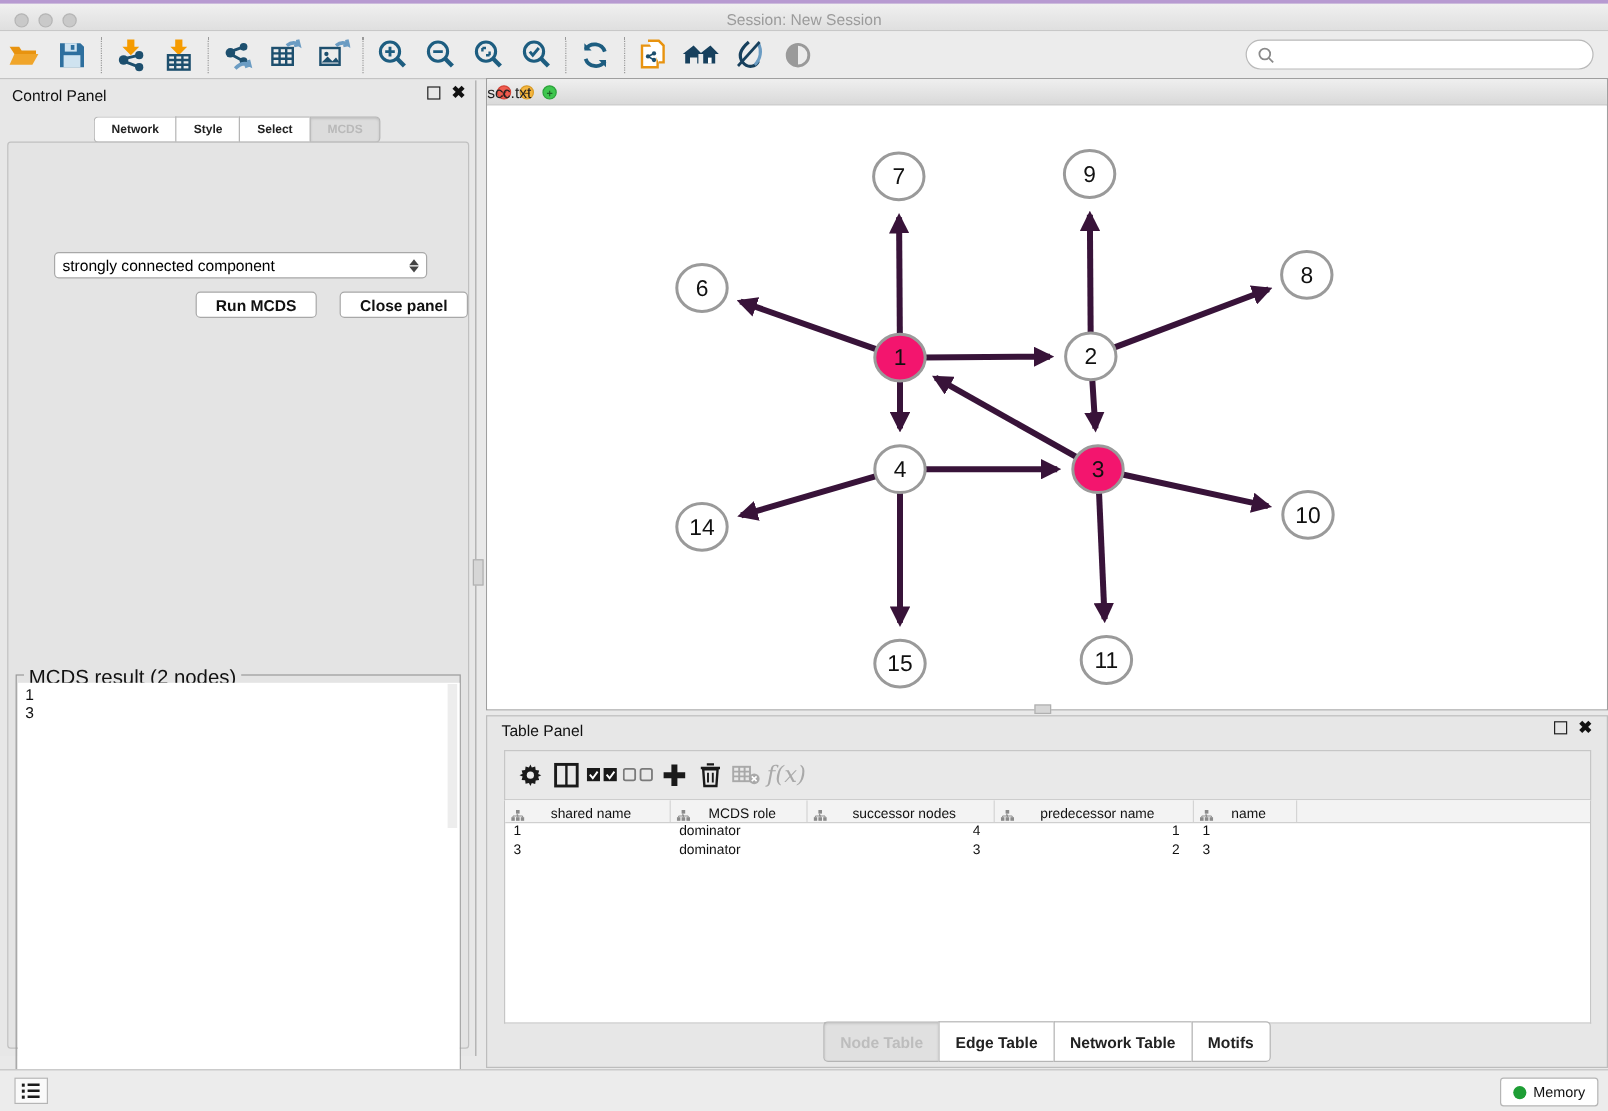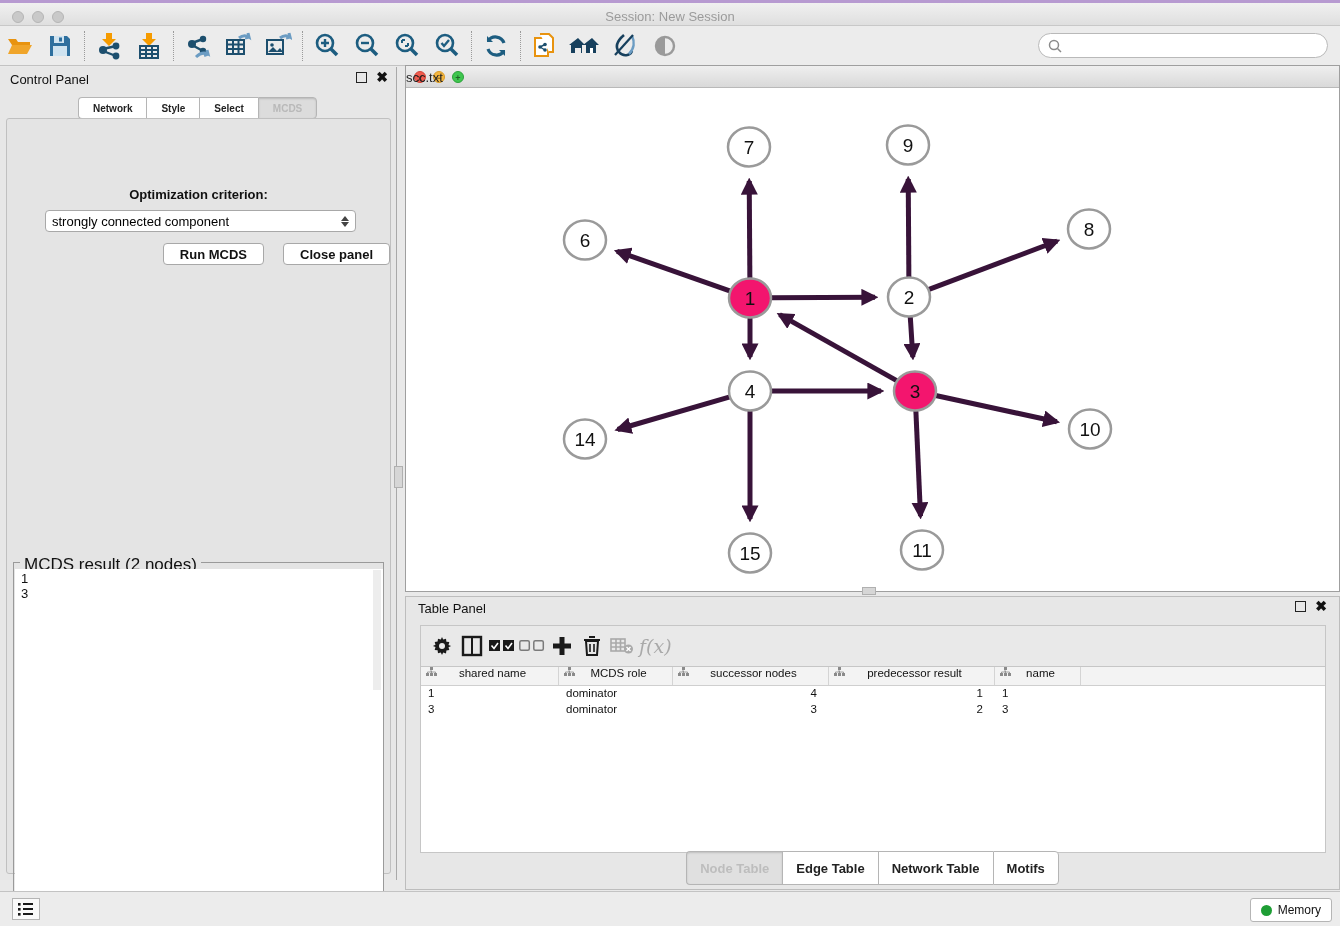--- a/index.html
+++ b/index.html
@@ -72,21 +72,21 @@
   .net-canvas { position:absolute; left:0; top:22px; width:933px; height:503px; background:#fff; }
 
   
   .table-panel { position:absolute; left:405px; top:596px; width:935px; height:294px; background:#e7e7e7; border:1px solid #bdbdbd; }
   .tp-toolbar { position:absolute; left:14px; top:28px; width:906px; height:42px; border:1px solid #c6c6c6; background:#e9e9e9;
     display:flex; align-items:center; padding-left:8px; gap:4px; }
   .tp-ic { display:flex; align-items:center; justify-content:center; width:26px; height:26px; }
   .fx-label { font-size:19px; font-style:italic; color:#a9a9a9; font-family:"DejaVu Serif", serif; }
   .tbl-box { position:absolute; left:14px; top:70px; width:906px; height:186px; background:#fff; border:1px solid #c6c6c6; border-top:none; }
   .tbl-header { display:flex; height:19px; background:#f3f3f3; border-bottom:1px solid #cfcfcf; }
-  .th { display:flex; align-items:flex-start; border-right:1px solid #d4d4d4; font-size:11.5px; color:#111; position:relative; }
+  .th { display:flex; align-items:flex-end; border-right:1px solid #d4d4d4; font-size:11.5px; color:#111; position:relative; }
   .th .th-label { flex:1; text-align:center; padding-right:10px; }
   .th svg { margin-left:5px; }
   .tbl-row { display:flex; height:16px; font-size:11.5px; color:#111; }
   .td { padding:1px 12px 0 7px; overflow:hidden; white-space:nowrap; }
   .td.r { text-align:right; }
   .tp-tabs { position:absolute; left:0; bottom:4px; width:100%; display:flex; justify-content:center; }
   .tp-tab { height:21px; padding:16px 13px; background:#fff; border:1px solid #b5b5b5; border-right:none;
     font-size:13px; font-weight:bold; color:#222; display:flex; align-items:center; }
   .tp-tab:first-child { border-radius:4px 0 0 4px; }
   .tp-tab:last-child { border-right:1px solid #b5b5b5; border-radius:0 4px 4px 0; }
@@ -268,21 +268,20 @@
       <div class="close-ic">✖</div>
     </div>
   </div>
   <div class="cp-tabs" id="cp-tabs">
       <div class="tab-btn">Network</div>
       <div class="tab-btn">Style</div>
       <div class="tab-btn">Select</div>
       <div class="tab-btn active">MCDS</div>
     </div>
   <div class="cp-body">
-    <div class="opt-label">Optimization criterion:</div>
     <div class="dropdown">
       <span class="dd-value">strongly connected component</span>
       <span class="dd-stepper">
           <i class="dd-up"></i>
           <i class="dd-down"></i>
         </span>
     </div>
     <div class="cp-buttons">
       <button class="std-btn">Run MCDS</button>
       <button class="std-btn">Close panel</button>
@@ -455,21 +454,21 @@
         <div class="th" style="width: 166px;">
           <svg width="11" height="10" viewBox="0 0 11 10">
             <g fill="#8a8a8a">
               <rect x="4" y="0" width="3" height="3"></rect>
               <rect x="0" y="6" width="3" height="3"></rect>
               <rect x="4" y="6" width="3" height="3"></rect>
               <rect x="8" y="6" width="3" height="3"></rect>
               <path d="M5 3 v2 M1.5 6 v-1 h8 v1 M5.5 4 v2" stroke="#8a8a8a" stroke-width="0.8" fill="none"></path>
             </g>
           </svg>
-          <span class="th-label">predecessor result</span>
+          <span class="th-label">predecessor name</span>
         </div>
         <div class="th" style="width: 86px;">
           <svg width="11" height="10" viewBox="0 0 11 10">
             <g fill="#8a8a8a">
               <rect x="4" y="0" width="3" height="3"></rect>
               <rect x="0" y="6" width="3" height="3"></rect>
               <rect x="4" y="6" width="3" height="3"></rect>
               <rect x="8" y="6" width="3" height="3"></rect>
               <path d="M5 3 v2 M1.5 6 v-1 h8 v1 M5.5 4 v2" stroke="#8a8a8a" stroke-width="0.8" fill="none"></path>
             </g>

